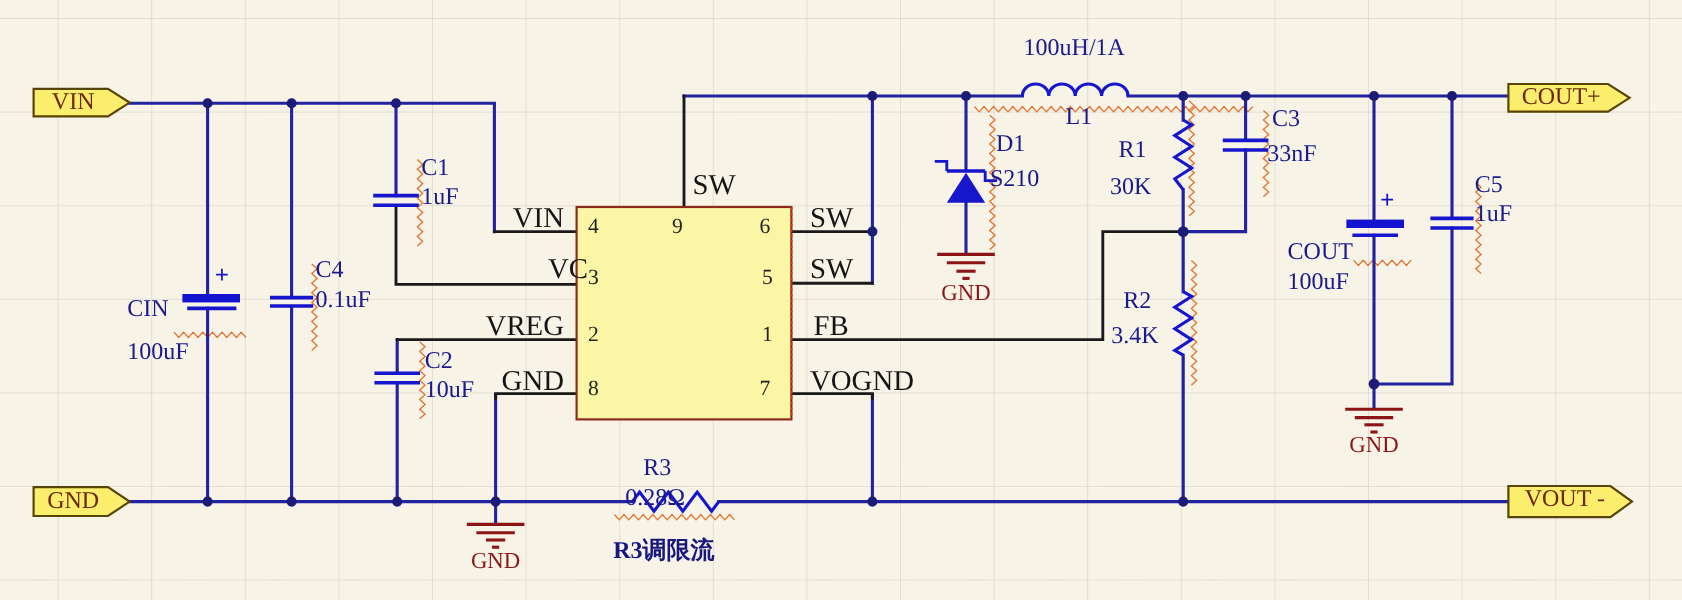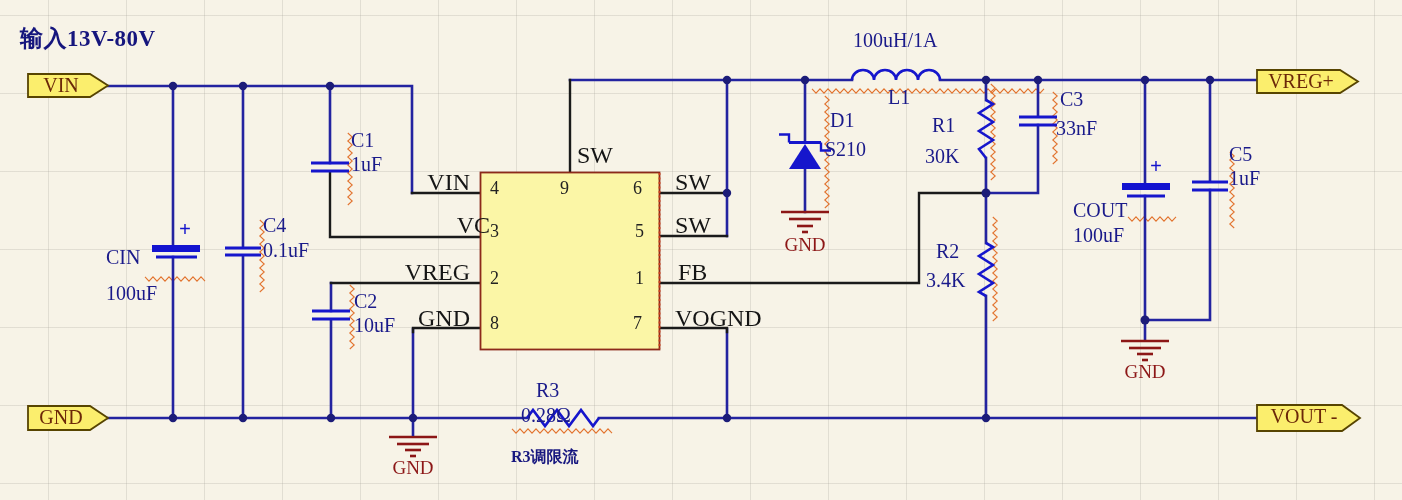--- a/index.html
+++ b/index.html
@@ -17,21 +17,21 @@
   .lbl{position:absolute;font-family:"Liberation Serif",serif;color:#1a1a8a;
        font-size:20px;line-height:1.02;white-space:nowrap;}
   .cjk{font-weight:bold;color:#15157d;font-size:23px;letter-spacing:.5px;}
   .pin-name{color:#151515;font-size:24px;}
   .pin-num{color:#222;font-size:18px;}
   .part-num{font-size:30px;color:#21219c;width:180px;text-align:center;}
   .gnd-lbl{color:#8c1616;font-size:19px;width:52px;text-align:center;}
   .port-lbl{color:#6b2808;font-size:20px;text-align:center;line-height:23px;}
   .plus{color:#1414cc;font-size:21px;font-weight:bold;}
   .ra{text-align:right;}
-  .note{font-weight:bold;color:#17177f;font-size:16px;}
+  .note{font-weight:bold;color:#17177f;font-size:20px;}
 </style>
 </head>
 <body>
 
 <div class="stage">
 
   <svg width="1402" height="500" viewBox="0 0 1402 500">
 
     <g stroke="#e0671c" stroke-width="1.1" fill="none" opacity="0.9">
       <polyline points="145,276.8 149,281.2 153,276.8 157,281.2 161,276.8 165,281.2 169,276.8 173,281.2 177,276.8 181,281.2 185,276.8 189,281.2 193,276.8 197,281.2 201,276.8 205,281.2"></polyline>
@@ -167,25 +167,24 @@
     </g>
 
     <g stroke="#574400" stroke-width="1.8" fill="#fbee6d">
       <polygon points="28,74 90,74 108,85.5 90,97 28,97"></polygon>
       <polygon points="28,406 90,406 108,418 90,430 28,430"></polygon>
       <polygon points="1257,70 1340,70 1358,81.5 1340,93 1257,93"></polygon>
       <polygon points="1257,405 1342,405 1360,418 1342,431 1257,431"></polygon>
     </g>
   </svg>
 
-  <div class="lbl cjk" style="left:20px;top:27px">输入13V-80V</div>
 
   <div class="lbl port-lbl" style="left:30px;top:74px;width:62px">VIN</div>
   <div class="lbl port-lbl" style="left:30px;top:406px;width:62px">GND</div>
-  <div class="lbl port-lbl" style="left:1261px;top:70px;width:80px">VREG+</div>
+  <div class="lbl port-lbl" style="left:1261px;top:70px;width:80px">COUT+</div>
   <div class="lbl port-lbl" style="left:1263px;top:405px;width:82px">VOUT -</div>
 
   <div class="lbl" style="left:106px;top:247px">CIN</div>
   <div class="lbl" style="left:106px;top:283px">100uF</div>
   <div class="lbl plus" style="left:179px;top:219px">+</div>
   <div class="lbl" style="left:263px;top:215px">C4</div>
   <div class="lbl" style="left:263px;top:240px">0.1uF</div>
   <div class="lbl" style="left:351px;top:130px">C1</div>
   <div class="lbl" style="left:351px;top:154px">1uF</div>
   <div class="lbl" style="left:354px;top:291px">C2</div>

